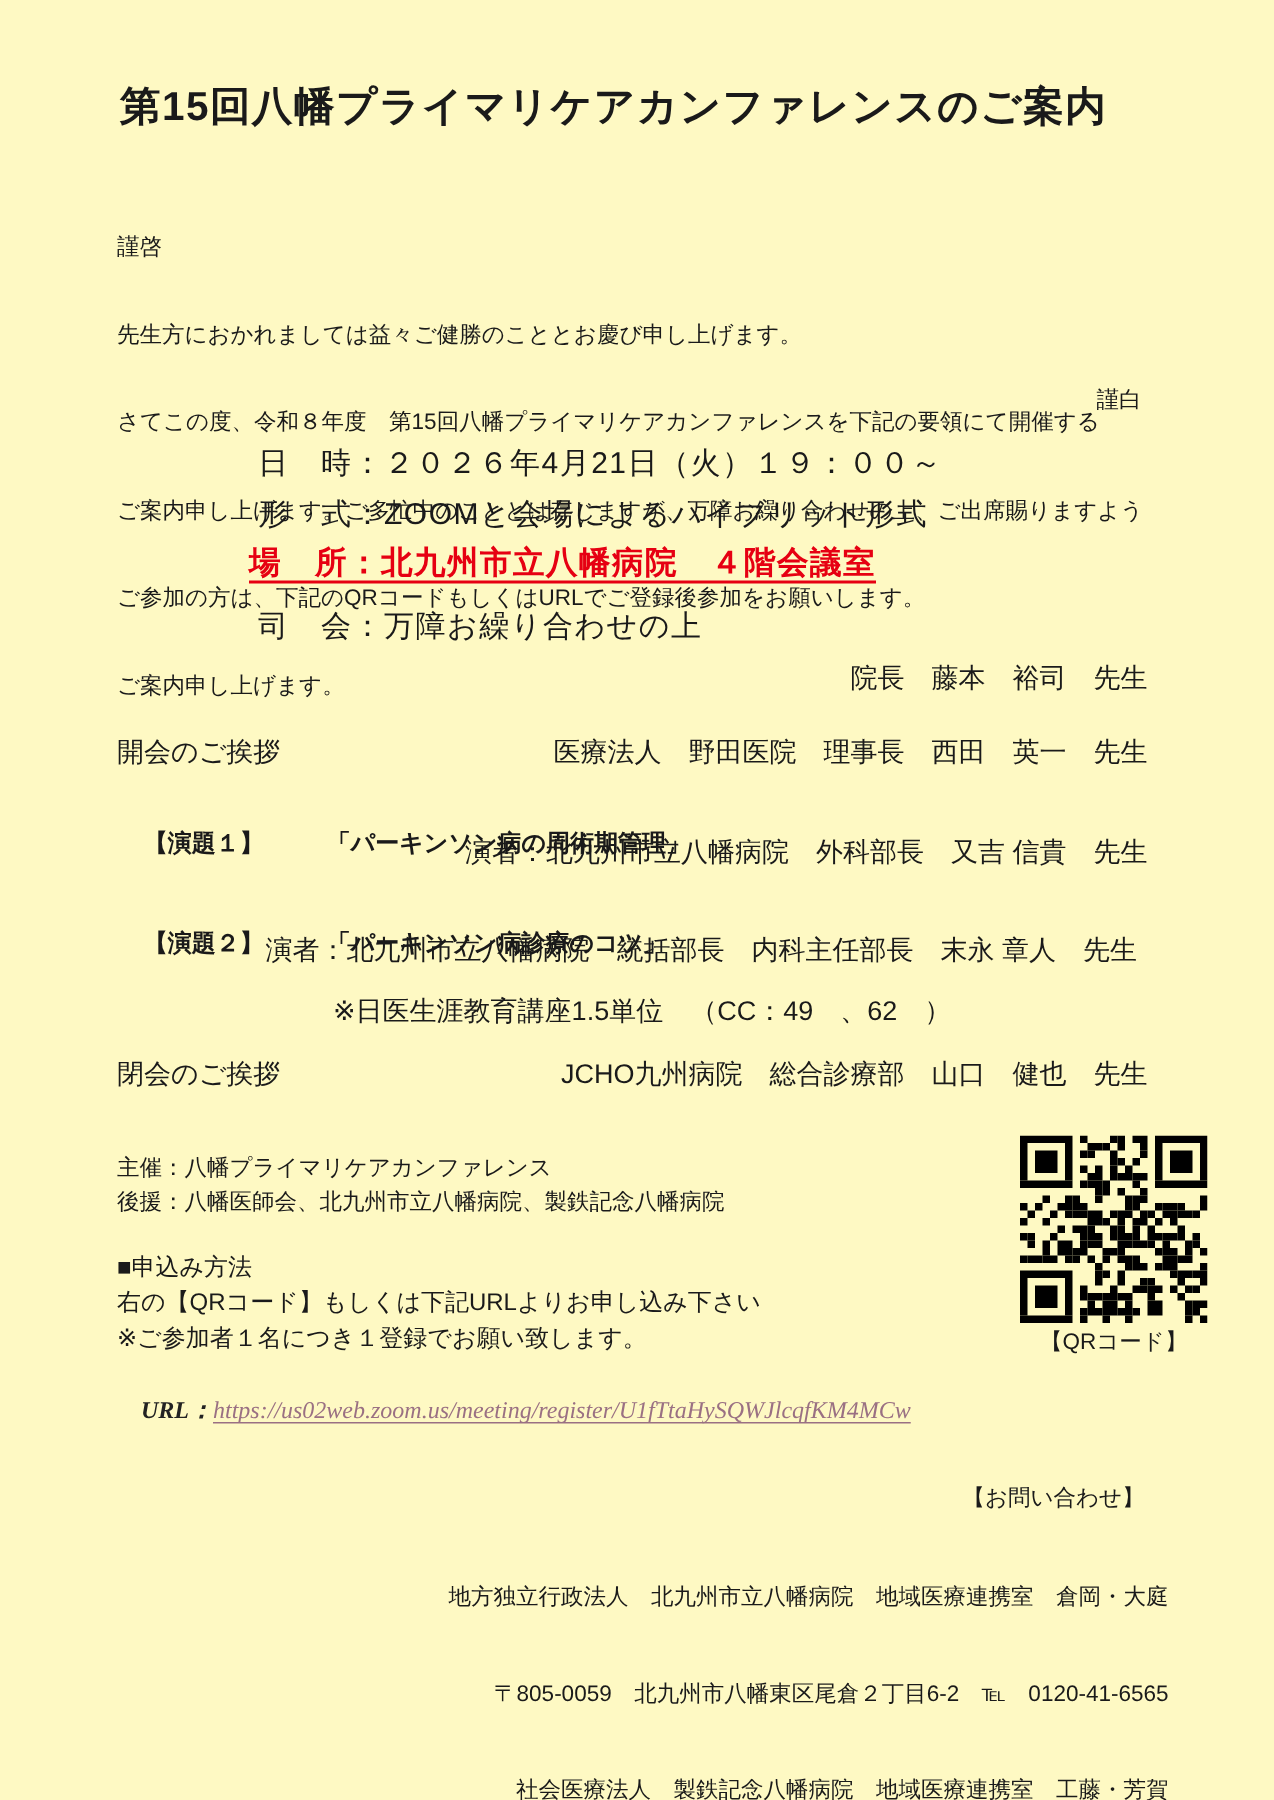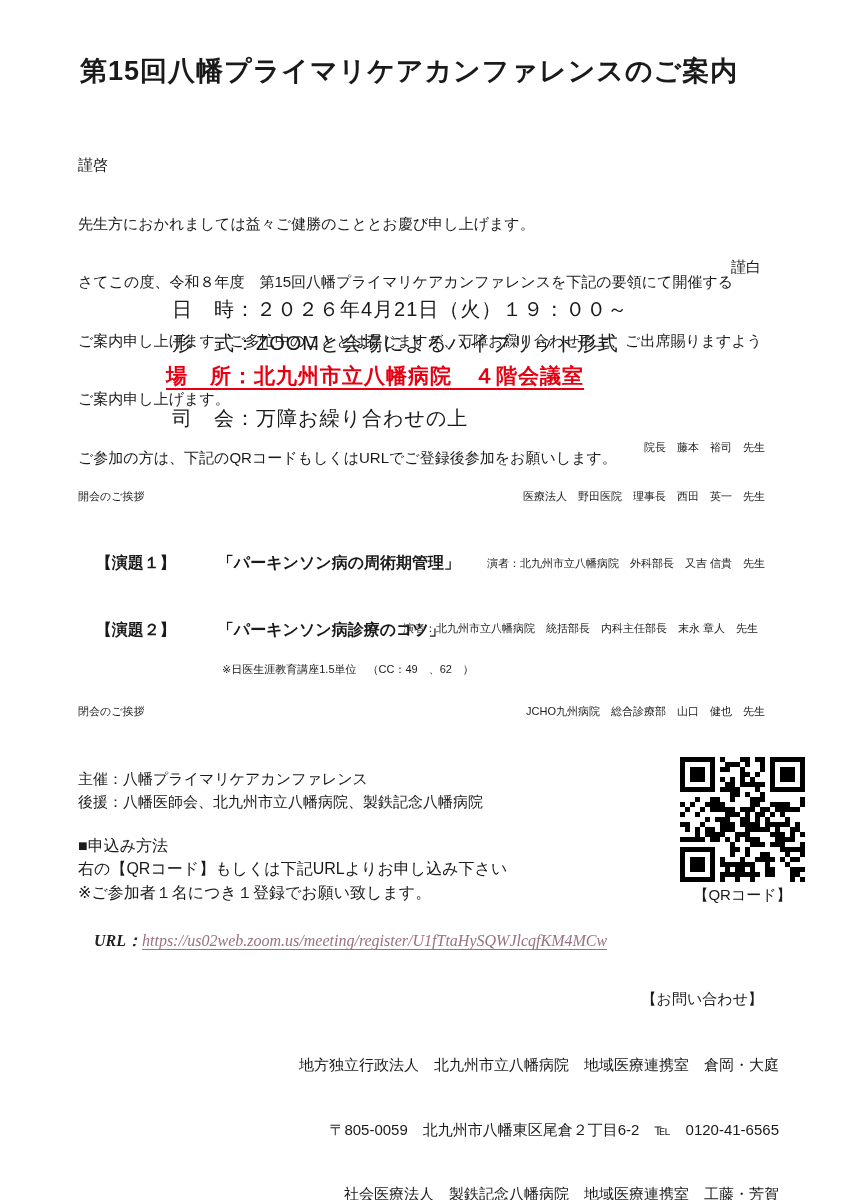--- a/index.html
+++ b/index.html
@@ -1,36 +1,36 @@
 <!DOCTYPE html>
 <html lang="ja"><head>
 <meta charset="utf-8">
 <style>
   html,body{margin:0;padding:0;background:#888;}
   .page{
     position:relative;
     width:849px;height:1200px;
     margin:0 auto;
-    background:#ffffff;
+    background:#fef9c3;
     font-family:"Liberation Sans","DejaVu Sans",sans-serif;
     color:#1a1a1a;
     overflow:hidden;
   }
   .abs{position:absolute;white-space:pre;line-height:1.25;}
   .title{font-size:27px;font-weight:bold;letter-spacing:1px;}
   .body-text{font-size:15px;line-height:19.5px;}
   .detail{font-size:20px;letter-spacing:1px;}
   .place{
     font-size:21px;font-weight:bold;color:#e60012;
     text-decoration:underline;
     text-decoration-thickness:2px;
     text-underline-offset:5px;
     letter-spacing:1px;
   }
-  .speaker{font-size:11px;}
+  .speaker{font-size:18px;}
   .row{display:flex;justify-content:space-between;}
   .lecture-label{font-weight:bold;font-size:16px;display:inline-block;width:122px;}
   .lecture-title{font-weight:bold;font-size:16px;}
   .small15{font-size:15px;}
   .app16{font-size:16px;}
   .url-line{
     font-family:"Liberation Serif","DejaVu Serif",serif;
     font-style:italic;font-size:16px;
   }
   .url-label{font-weight:bold;color:#222;margin-top:20px;}
@@ -48,22 +48,22 @@
 
 <div class="page">
 
   <div class="abs title" style="left:80px;top:55px;">第15回八幡プライマリケアカンファレンスのご案内</div>
 
   <div class="abs body-text" style="left:78px;top:116px;">
     <div>謹啓</div>
     <div>先生方におかれましては益々ご健勝のこととお慶び申し上げます。</div>
     <div>さてこの度、令和８年度　第15回八幡プライマリケアカンファレンスを下記の要領にて開催する</div>
     <div>ご案内申し上げます。ご多忙中のこととは存じますが、万障お繰り合わせの上、ご出席賜りますよう</div>
+    <div>ご参加の方は、下記のQRコードもしくはURLでご登録後参加をお願いします。</div>
     <div>ご案内申し上げます。</div>
-    <div>ご参加の方は、下記のQRコードもしくはURLでご登録後参加をお願いします。</div>
   </div>
 
   <div class="abs body-text" style="right:88px;top:257px;">謹白</div>
 
   <div class="abs detail" style="left:172px;top:297px;">日　時：２０２６年4月21日（火）１９：００～</div>
   <div class="abs detail" style="left:172px;top:331px;">形　式：ZOOMと会場によるハイブリット形式</div>
   <div class="abs place" style="left:166px;top:363px;">場　所：北九州市立八幡病院　４階会議室</div>
   <div class="abs detail" style="left:172px;top:406px;">司　会：万障お繰り合わせの上</div>
   <div class="abs speaker" style="right:84px;top:441px;">院長　藤本　裕司　先生</div>
 

